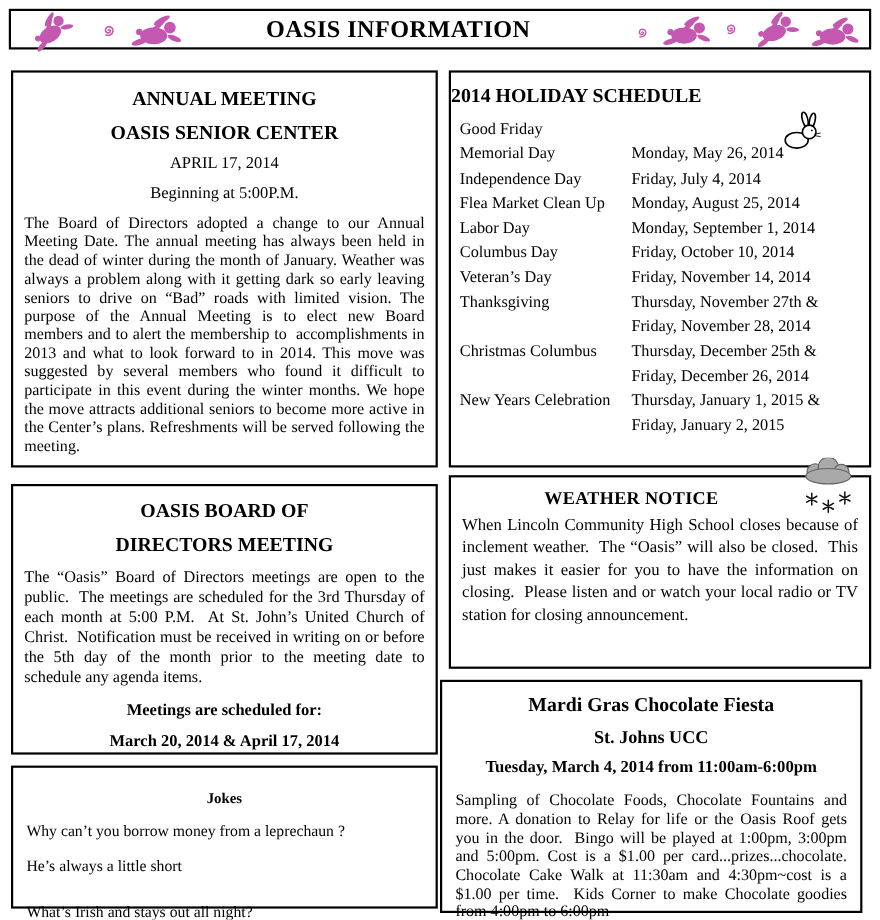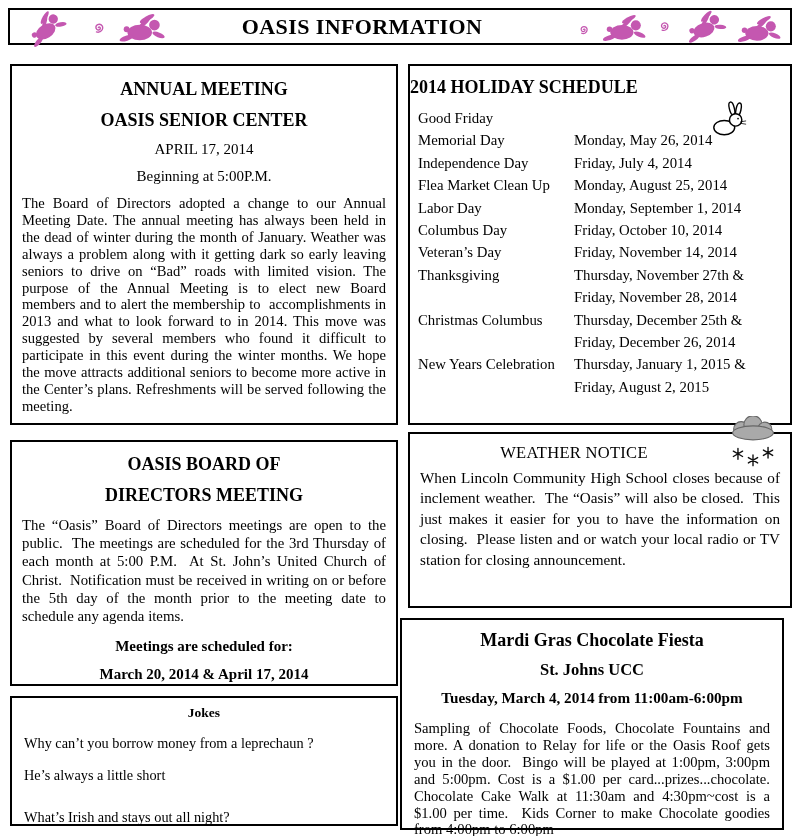--- a/index.html
+++ b/index.html
@@ -22,38 +22,38 @@
   #annual { left:10px; top:64px; width:388px; height:361px; padding:13px 10px 0; }
   .h-big  { text-align:center; font-size:18px; font-weight:bold; margin:0 0 10px; }
   .h-mid  { text-align:center; font-size:15px; font-weight:normal; margin:0 0 10px; }
   .body-text { font-size:14.6px; line-height:16.9px; text-align:justify; white-space:pre-wrap; margin:0; }
 
   #board { left:10px; top:440px; width:388px; height:246px; padding:12px 10px 0; }
   #board .body-text { font-size:14.8px; line-height:18.2px; }
   .sched-label { text-align:center; font-weight:bold; font-size:15px; margin-top:13px; }
   .sched-dates { text-align:center; font-weight:bold; font-size:15px; margin-top:11px; }
 
-  #jokes { left:10px; top:696px; width:388px; height:130px; padding:7px 12px 0; }
+  #jokes { left:10px; top:696px; width:388px; height:130px; padding:20px 12px 0; }
   .jokes-title { text-align:center; font-weight:bold; font-size:13.5px; margin-bottom:9px; }
   .joke-line { font-size:14.3px; }
   .joke-line:nth-of-type(1){ margin-bottom:7px; }
   .joke-line:nth-of-type(2){ margin-bottom:25px; }
   .joke-line:nth-of-type(3){ margin-bottom:7px; }
 
   
   #holiday { left:408px; top:64px; width:384px; height:361px; }
   .holiday-title { text-align:left; font-weight:bold; font-size:18px; margin-top:11px; }
   .holiday-rows { margin:9px 8px 0 8px; }
   .hrow { display:flex; font-size:14.8px; line-height:22.4px; }
   .hname { width:156px; }
   .hdate { flex:1; }
   .holiday-bunny { position:absolute; right:42px; top:34px; }
 
   #weather { left:408px; top:432px; width:384px; height:176px; padding:9px 10px 0; }
-  .weather-title { text-align:center; font-size:16.5px; margin:0 52px 5px 0; letter-spacing:.3px; }
+  .weather-title { text-align:center; font-size:16.5px; margin:0 52px 5px 0; letter-spacing:.3px;font-weight:bold; }
   #weather .body-text { font-weight:normal; font-size:15.2px; line-height:20.4px; }
   .cloud-deco { position:absolute; top:-18px; right:8px; }
 
   #mardi { left:400px; top:618px; width:384px; height:212px; padding:10px 12px 0; }
   .mardi-t1 { text-align:center; font-weight:bold; font-size:18px; margin-bottom:9px; }
   .mardi-t2 { text-align:center; font-weight:bold; font-size:16.5px; margin-bottom:9px; }
   .mardi-t3 { text-align:center; font-weight:bold; font-size:15.2px; }
   #mardi .body-text { margin-top:13px; }
 </style>
 </head>
@@ -202,21 +202,21 @@
       <div class="hname">Christmas Columbus</div>
       <div class="hdate">
         <div>Thursday, December 25th &amp;</div>
         <div>Friday, December 26, 2014</div>
       </div>
     </div>
     <div class="hrow">
       <div class="hname">New Years Celebration</div>
       <div class="hdate">
         <div>Thursday, January 1, 2015 &amp;</div>
-        <div>Friday, August 2, 2015</div>
+        <div>Friday, January 2, 2015</div>
       </div>
     </div>
   </div>
 </section>
 
 <section id="board" class="box">
   <div class="h-big">OASIS BOARD OF</div>
   <div class="h-big">DIRECTORS MEETING</div>
   <p class="body-text">The “Oasis” Board of Directors meetings are open to the public.  The meetings are scheduled for the 3rd Thursday of each month at 5:00 P.M.  At St. John’s United Church of Christ.  Notification must be received in writing on or before the 5th day of the month prior to the meeting date to schedule any agenda items.</p>
   <div class="sched-label">Meetings are scheduled for:</div>

